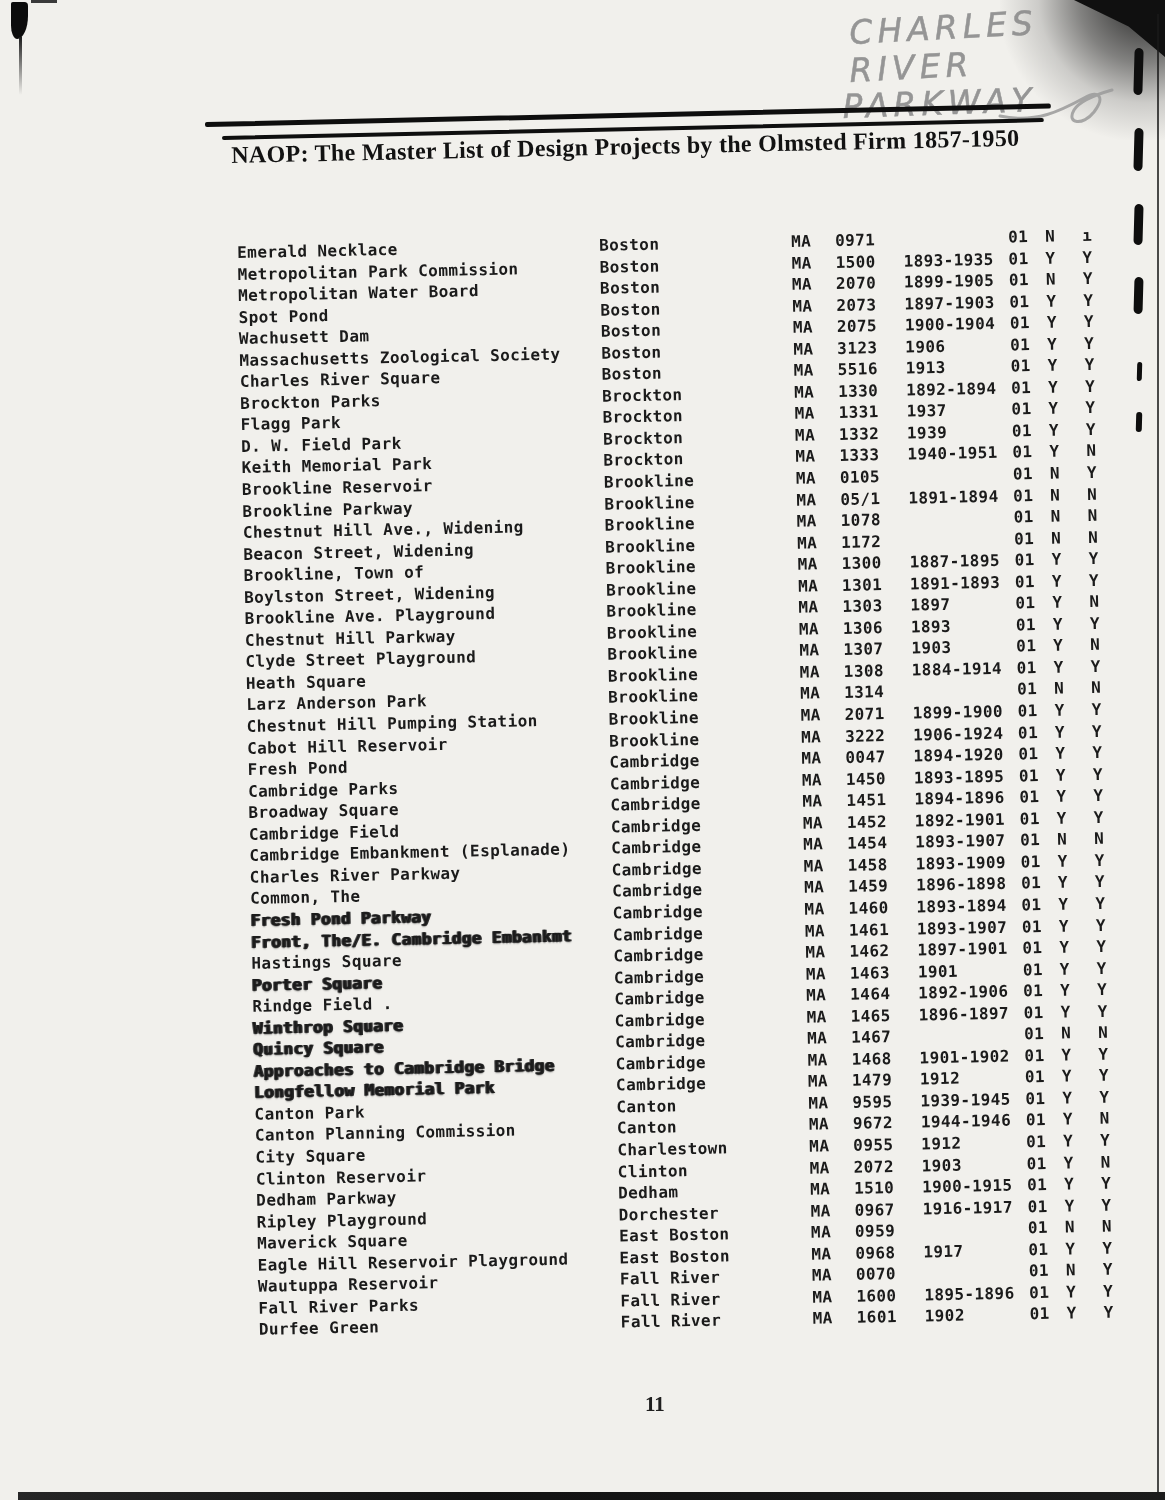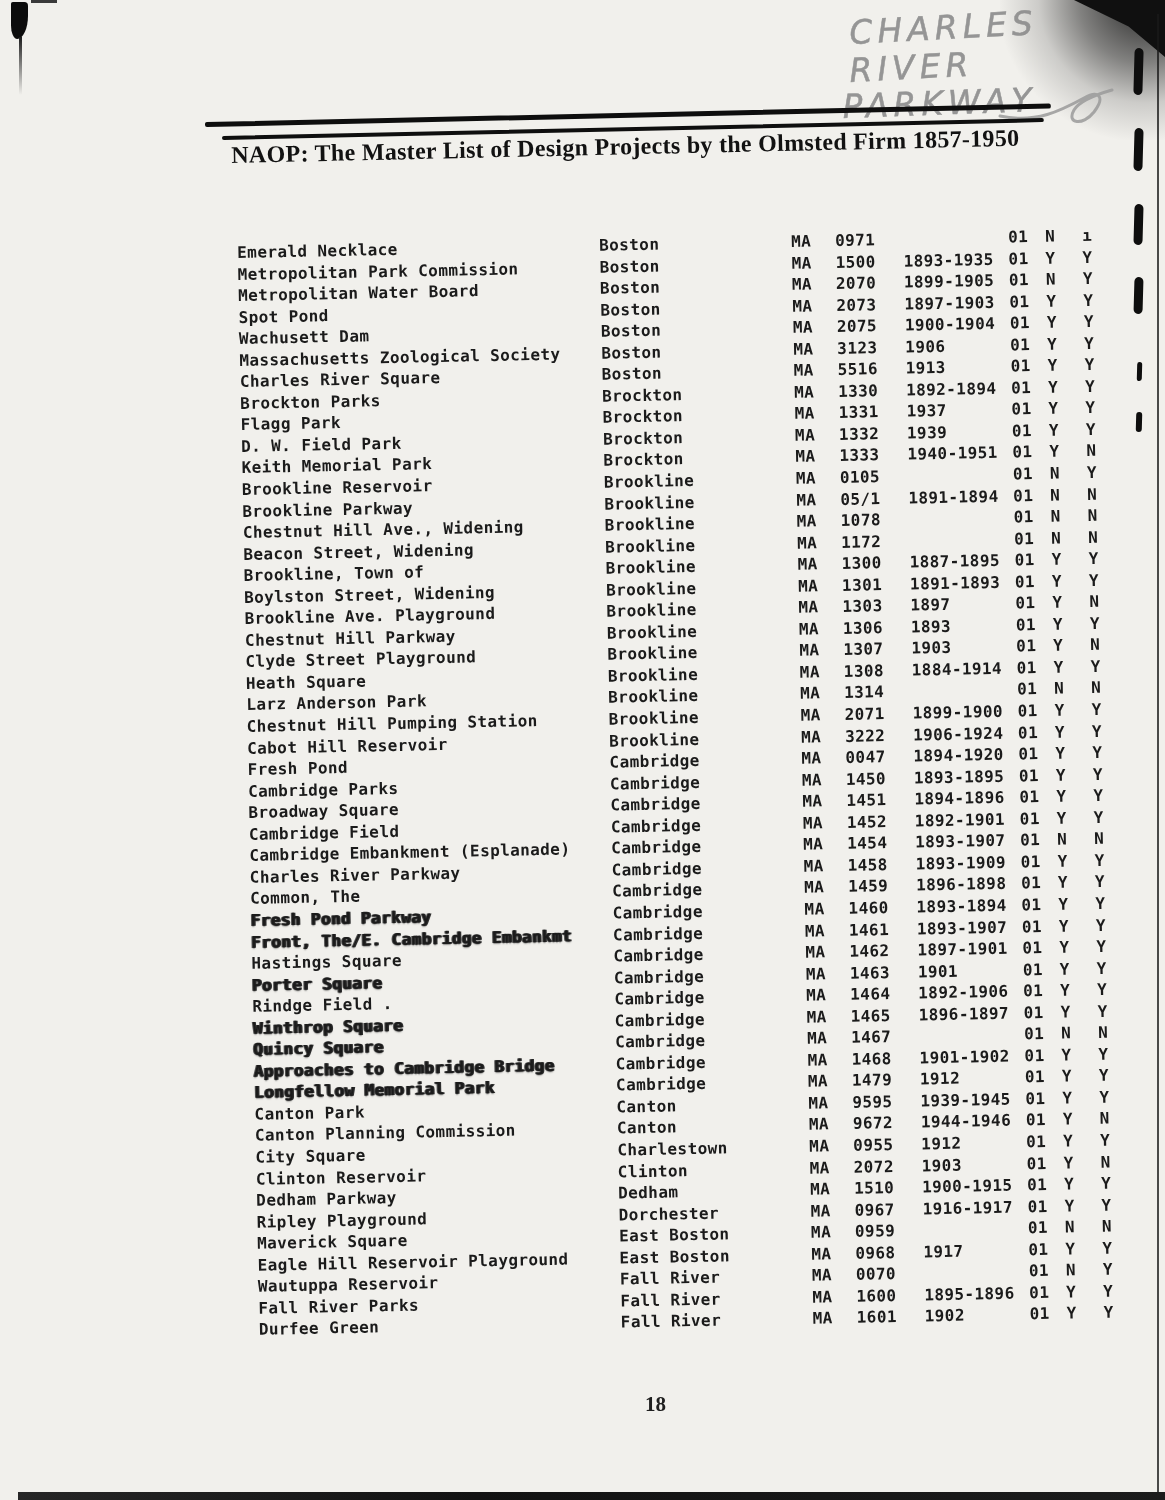--- a/index.html
+++ b/index.html
@@ -612,15 +612,15 @@
       <span class="c-city">Fall River</span>
       <span class="c-state">MA</span>
       <span class="c-num">1601</span>
       <span class="c-dates">1902</span>
       <span class="c-code">01</span>
       <span class="c-f1">Y</span>
       <span class="c-f2">Y</span>
     </div>
     </div>
 
-  <div class="page-number">18</div>
+  <div class="page-number">11</div>
 
 </div>
 
 </body></html>

